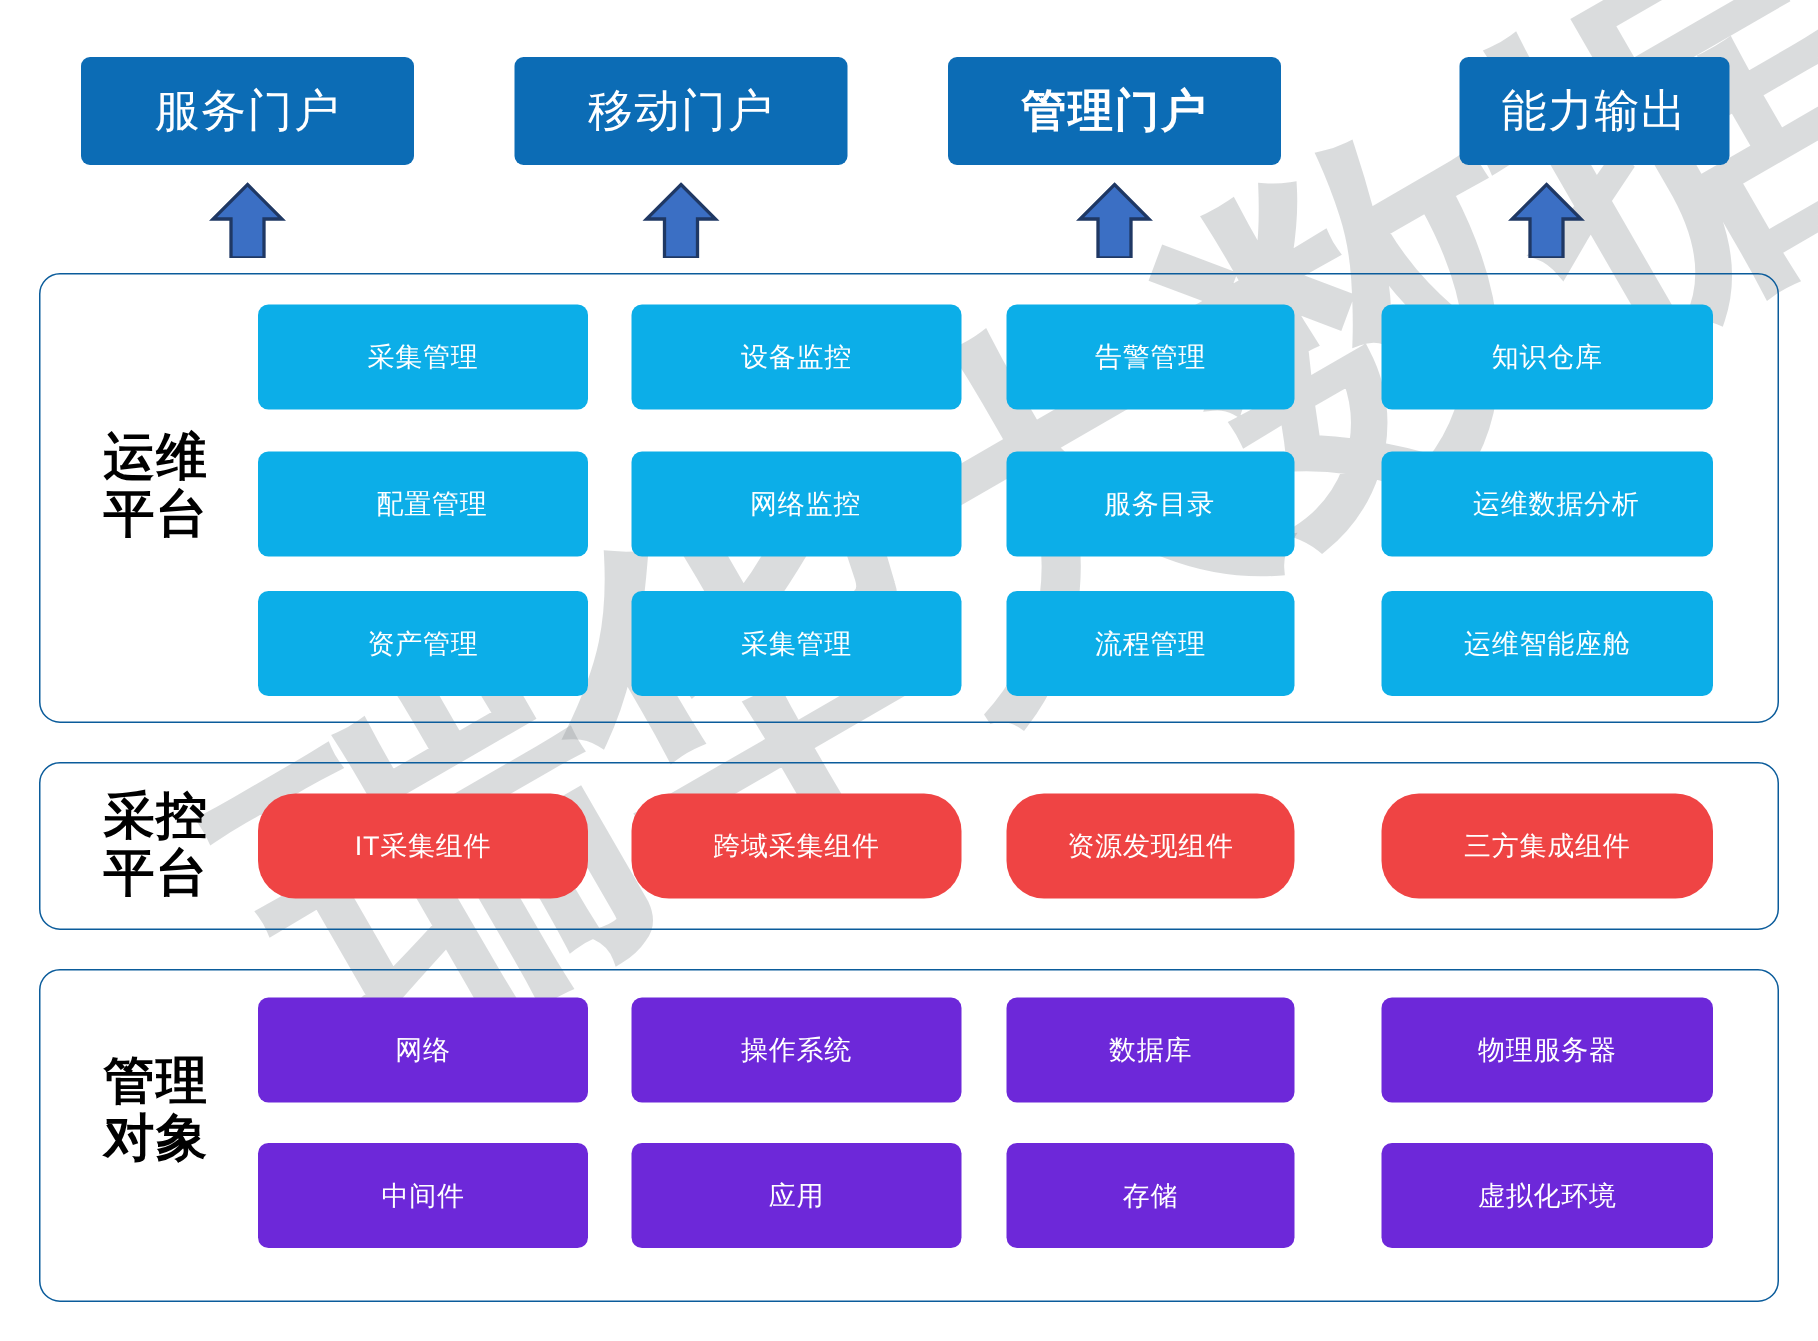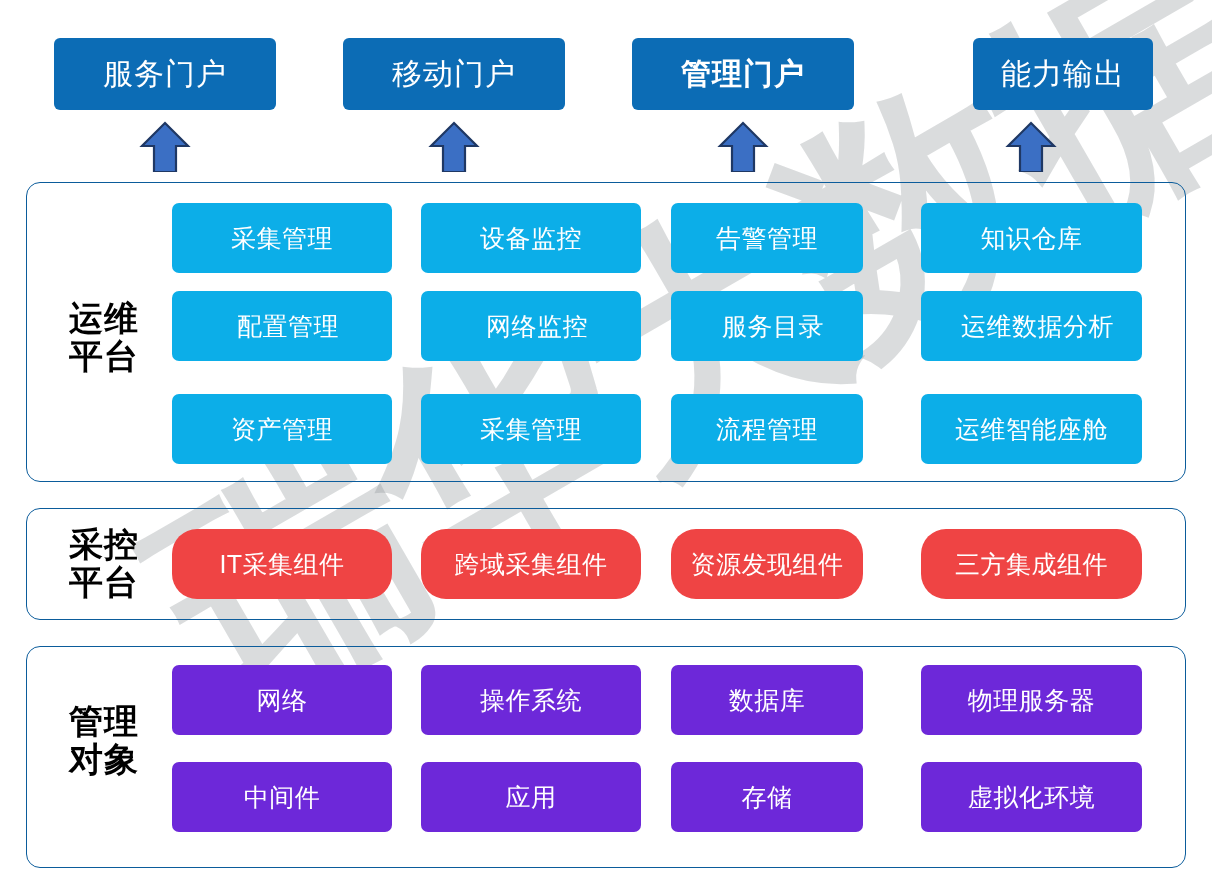--- a/index.html
+++ b/index.html
@@ -129,38 +129,38 @@
 
   
   .tile {
     position: absolute;
     height: 70px;
     border-radius: 7px;
     display: flex;
     align-items: center;
     justify-content: center;
     color: #ffffff;
-    font-size: 25px;
+    font-size: 18px;
     font-weight: 400;
     letter-spacing: 0.5px;
     z-index: 11;
     box-sizing: border-box;
     white-space: nowrap;
   }
   .tile.c0 { left: 172px; width: 220px; }
   .tile.c1 { left: 421px; width: 220px; }
   .tile.c2 { left: 671px; width: 192px; }
   .tile.c3 { left: 921px; width: 221px; }
 
   .tile.cyan { background: #0CAEE8; }
   .tile.blue { background: #ef4444; border-radius: 25px; }
   .tile.navy { background: #6d28d9; }
 
   .tile.r-ops0 { top: 203px; }
-  .tile.r-ops1 { top: 291px; padding-left: 12px; }
+  .tile.r-ops1 { top: 301px; padding-left: 12px; }
   .tile.r-ops2 { top: 394px; }
   .tile.r-col0 { top: 529px; }
   .tile.r-obj0 { top: 665px; }
   .tile.r-obj1 { top: 762px; }
 </style>
 </head>
 <body>
 
 <div id="diagram">
 
@@ -200,21 +200,21 @@
       </svg>
     </div>
     <div class="arrow a3">
       <svg viewBox="0 0 52 52" width="52" height="52" aria-hidden="true">
         <polygon points="26,3 49,26 37,26 37,52 15,52 15,26 3,26" fill="#3B6FC4" stroke="#1F3864" stroke-width="2.2" stroke-linejoin="miter"></polygon>
       </svg>
     </div>
   </div>
 
   <div class="panel ops"></div>
-  <div class="panel-label" style="top:299px;text-align:center;">运维
+  <div class="panel-label" style="top:286px;text-align:center;">运维
 平台</div>
 
   <div class="tile cyan c0 r-ops0">
     <span>采集管理</span>
     </div>
   <div class="tile cyan c1 r-ops0">
     <span>设备监控</span>
     </div>
   <div class="tile cyan c2 r-ops0">
     <span>告警管理</span>

